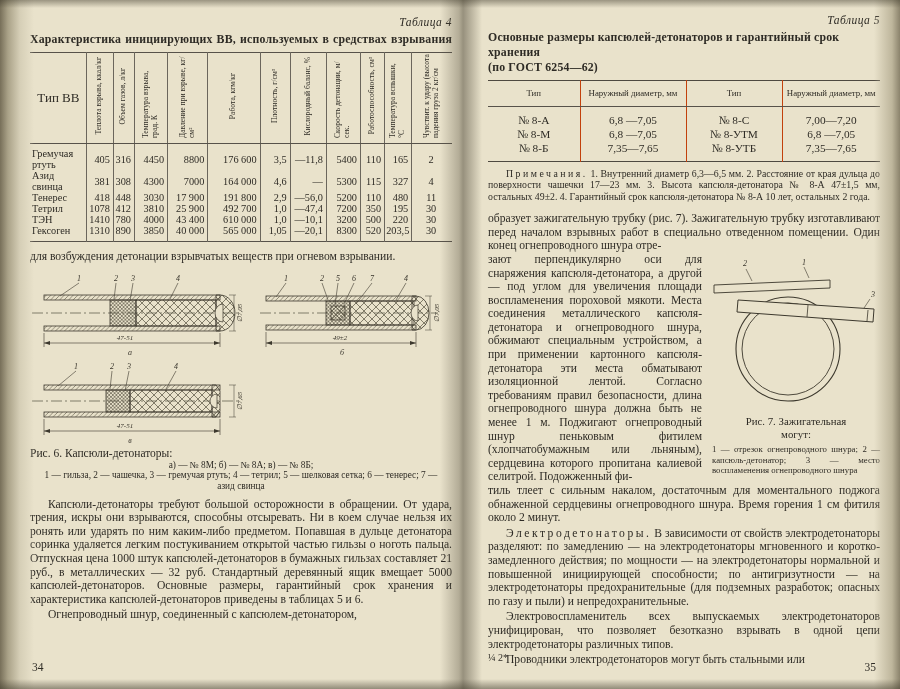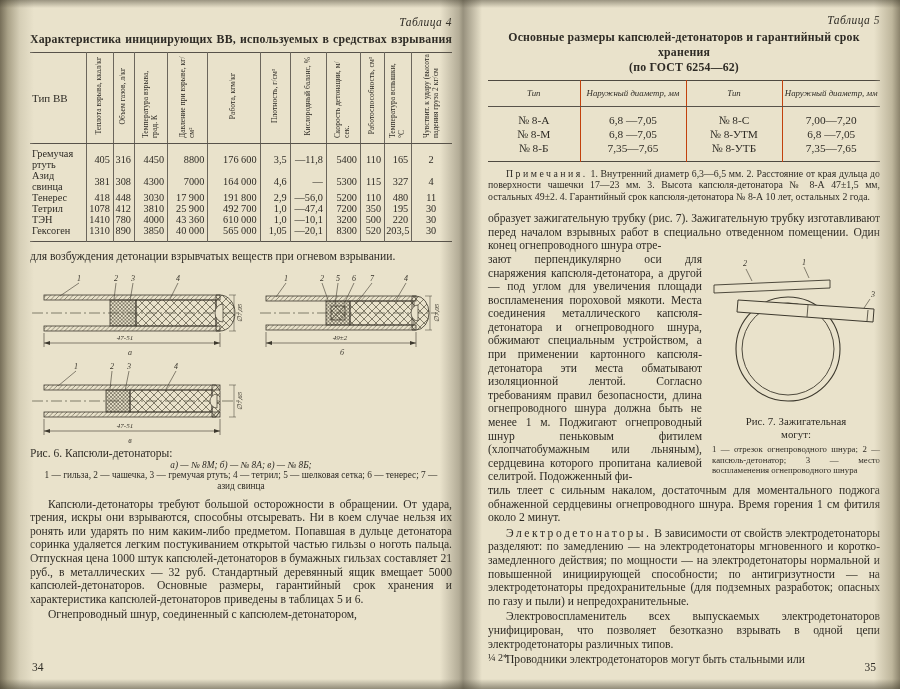--- a/index.html
+++ b/index.html
@@ -19,31 +19,31 @@
   .edge-bottom { left:0; bottom:0; width:900px; height:10px;
                  background:linear-gradient(0deg,rgba(60,55,40,.5),rgba(0,0,0,0)); }
 
   .page { position:absolute; top:0; height:689px; }
   .page-left  { left:30px;  width:422px; }
   .page-right { left:488px; width:392px; background:transparent; }
 
   .tab-label { text-align:right; font-style:italic; font-size:11.5px; letter-spacing:.5px; }
   .t-title { font-size:11.8px; font-weight:bold; letter-spacing:.2px; }
   .t-title-just { text-align:justify; text-align-last:justify; }
-  .t-title-center { text-align:center; }
+  .t-title-center { text-align:left; }
 
   
   table { border-collapse:collapse; }
   .t4 { width:100%; margin-top:5px; border-top:1px solid #57524a; border-bottom:1px solid #57524a; table-layout:fixed; }
   .t4 th { border-bottom:1px solid #57524a; height:88px; padding:1px; vertical-align:middle; font-weight:normal; }
   .t4 th, .t4 td { border-left:1px solid #6b665c; }
   .t4 th:first-child, .t4 td:first-child { border-left:none; }
   .t4 .vh { writing-mode:vertical-rl; transform:rotate(180deg); display:inline-block;
             max-height:84px; font-size:7.6px; line-height:1.18; text-align:left; }
-  .t4 .typ { font-size:11px; text-align:left; padding-left:2px; }
+  .t4 .typ { font-size:13px; text-align:center; padding-left:2px; }
   .t4 td { font-size:10.3px; padding:0 3px 0 1px; text-align:right; white-space:nowrap; }
   .t4 td.name { text-align:left; font-size:10.3px; padding-left:2px; white-space:normal; }
   .t4 td.ctr { text-align:center; }
   .t4 tr.first td { padding-top:4px; }
   .t4 tr.last td { padding-bottom:5px;margin-left:48px; }
 
   .para { font-size:11.6px; line-height:13.6px; text-align:justify; margin:0; }
   .indent { text-indent:18px; }
   .sp-lead { letter-spacing:2.5px; }
 
@@ -52,21 +52,21 @@
   .fig6-row { display:flex; justify-content:space-between; }
   .fig6 svg { display:block; }
   .figtxt { font-size:8px; font-style:italic; fill:#3a362d; }
   .dimtxt { font-size:7px; font-style:italic; fill:#3a362d; }
   .fig-caption { font-size:11.5px; margin-top:2px; }
   .fig-sub { text-align:center; font-size:9.3px; margin-top:1px; }
   .fig-legend { text-align:center; font-size:9.3px; line-height:11px; margin:0 14px; }
 
   
   .t5 { width:100%; margin-top:5px; border-top:1.4px solid #4e4940; border-bottom:1.4px solid #4e4940; table-layout:fixed; }
-  .t5 th { border-bottom:1px solid #57524a; font-weight:normal; font-size:8.8px; padding:7px 2px; line-height:1.2;font-style:italic; }
+  .t5 th { border-bottom:1px solid #57524a; font-weight:normal; font-size:8.8px; padding:7px 2px; line-height:1.2; }
   .t5 th, .t5 td { border-left:1px solid #c2410c; text-align:center; }
   .t5 th:first-child, .t5 td:first-child { border-left:none; }
   .t5 td { font-size:11.3px; padding:1px 2px; white-space:nowrap; }
   .t5 tr.first td { padding-top:7px; }
   .t5 tr.last td { padding-bottom:7px; }
 
   .notes { font-size:9.8px; line-height:11.6px; text-align:justify; margin-top:6px; }
 
   .fig7-float { float:right; width:168px; margin-left:10px; margin-top:2px; }
   .fig7-cap { text-align:center; font-size:10.8px; line-height:13px; margin-top:4px; }
@@ -187,21 +187,21 @@
         <td>7200</td>
         <td>350</td>
         <td>195</td>
         <td class="ctr">30</td>
       </tr>
       <tr>
         <td class="name">ТЭН</td>
         <td>1410</td>
         <td>780</td>
         <td>4000</td>
-        <td>43 360</td>
+        <td>43 400</td>
         <td>610 000</td>
         <td>1,0</td>
         <td>—10,1</td>
         <td>3200</td>
         <td>500</td>
         <td>220</td>
         <td class="ctr">30</td>
       </tr>
       <tr class="last">
         <td class="name">Гексоген</td>
@@ -308,21 +308,21 @@
           <text class="dimtxt" x="95" y="69" text-anchor="middle">47-51</text>
           <text class="figtxt" x="100" y="84" text-anchor="middle">в</text>
           <line x1="199" y1="26" x2="206" y2="26" stroke="#3c382d" stroke-width="0.5"></line>
           <line x1="199" y1="58" x2="206" y2="58" stroke="#3c382d" stroke-width="0.5"></line>
           <line x1="204" y1="26" x2="204" y2="58" stroke="#3c382d" stroke-width="0.5"></line>
           <text class="dimtxt" x="212" y="42" text-anchor="middle" transform="rotate(-90 212 42)">∅7,65</text>
         </svg>
         <div style="width:190px"></div>
       </div>
       <div class="fig-caption">Рис. 6. Капсюли-детонаторы:</div>
-      <div class="fig-sub" style="font-style:italic">а) — № 8М; б) — № 8А; в) — № 8Б;</div>
+      <div class="fig-sub" style="">а) — № 8М; б) — № 8А; в) — № 8Б;</div>
       <div class="fig-legend">1 — гильза, 2 — чашечка, 3 — гремучая ртуть; 4 — тетрил; 5 — шелковая сетка; 6 — тенерес; 7 — азид свинца</div>
     </div>
 
     <p class="para indent mt6">Капсюли-детонаторы требуют большой осторожности в обращении. От удара, трения, искры они взрываются, способны отсыревать. Ни в коем случае нельзя их ронять или ударять по ним каким-либо предметом. Попавшая в дульце детонатора соринка удаляется легким постукиванием открытой частью гильзы о ноготь пальца. Отпускная цена 1000 штук капсюлей-детонаторов в бумажных гильзах составляет 21 руб., в металлических — 32 руб. Стандартный деревянный ящик вмещает 5000 капсюлей-детонаторов. Основные размеры, гарантийный срок хранения и характеристика капсюлей-детонаторов приведены в таблицах 5 и 6.</p>
     <p class="para indent mt2">Огнепроводный шнур, соединенный с капсюлем-детонатором,</p>
 
     <div class="pagenum pn-left">34</div>
   </div>
 
   <div class="page page-right">

